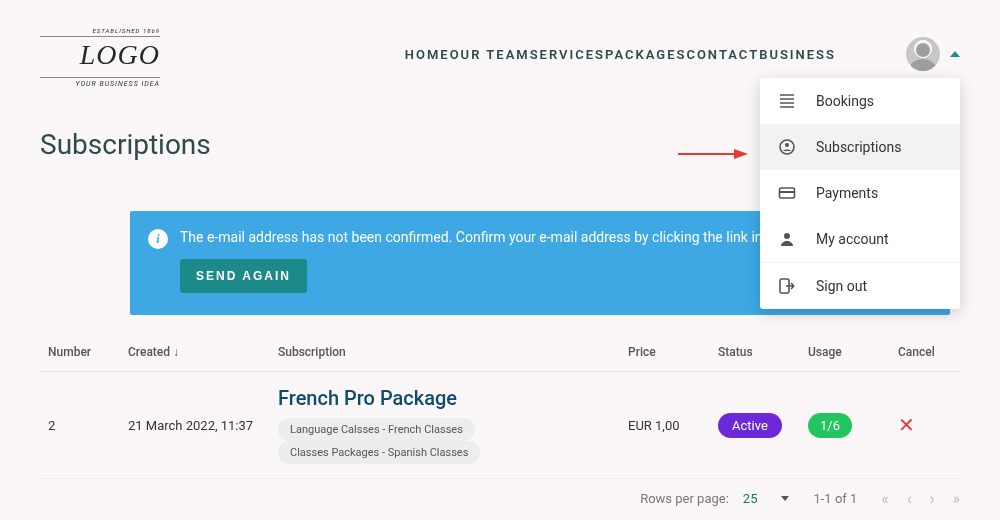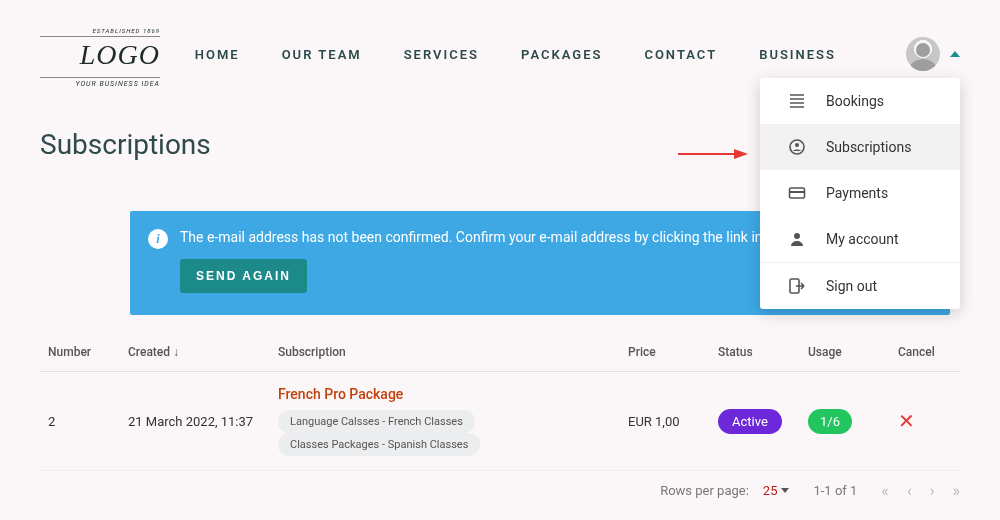--- a/index.html
+++ b/index.html
@@ -22,21 +22,21 @@
   .logo-box {
     text-align: right;
     color: #1d2b2b;
     width: 120px;
     font-style: italic;
   }
   .logo-est { font-size: 6px; letter-spacing: 1px; border-bottom: 1px solid #888; padding-bottom: 2px; margin-bottom: 2px; display:inline-block; width:100%; }
   .logo-main { font-family: Georgia, serif; font-size: 28px; letter-spacing: 1px; font-weight:400; }
   .logo-sub { font-size: 7px; letter-spacing: 1px; border-top: 1px solid #888; padding-top: 2px; margin-top: 2px; display:inline-block; width:100%; }
 
-  .nav { display: flex; gap: 42px; margin-left: auto; }
+  .nav { display: flex; margin-left: auto; }
   .nav a { text-decoration: none; color: #2c4a4a; font-size: 13px; letter-spacing: 2px; font-weight: 600; cursor:pointer; }
 
   .avatar-group { display:flex; align-items:center; gap:10px; margin-left: 40px; }
   .avatar {
     width: 34px; height: 34px; border-radius: 50%;
     background: radial-gradient(circle at 50% 35%, #f5f5f5 9px, #c7c7c7 9px);
     position: relative;
     overflow:hidden;
   }
   .avatar::before{ content:""; position:absolute; top:6px; left:10px; width:14px; height:14px; border-radius:50%; background:#9e9e9e; }
@@ -57,21 +57,21 @@
     top: 78px; right: 40px;
     width: 200px;
     background: #fff;
     border-radius: 3px;
     box-shadow: 0 4px 16px rgba(0,0,0,0.18);
     z-index: 50;
     overflow:hidden;
   }
   .dropdown-item {
     display:flex; align-items:center;
-    padding: 14px 28px;
+    padding: 14px 18px;
     gap: 20px;
     font-size: 14px;
     color: #333;
     cursor:pointer;
   }
   .dropdown-item.selected { background: #f2f2f2; }
   .dropdown-item + .dropdown-item { border-top: 0; }
   .dropdown-divider { height:1px; background:#eee; margin:0; }
   .dd-icon { width:18px; height:18px; display:flex; align-items:center; justify-content:center; color:#555; }
 
@@ -111,38 +111,38 @@
   }
 
   
   .table-wrap { margin: 18px 40px 0 40px; }
   table { width:100%; border-collapse:collapse; font-size:13px; }
   thead th {
     text-align:left; color:#555; font-weight:500; font-size:12px;
     padding: 12px 8px; border-bottom:1px solid #e0e0e0;
   }
   tbody td { padding: 14px 8px; border-bottom:1px solid #eee; vertical-align:middle; color:#333; }
-  .sub-title { font-weight:500; color:#c2410c; margin-bottom:8px; font-size:14px; }
+  .sub-title { font-weight:500; color:#0c4a6e; margin-bottom:8px; font-size:20px; }
   .chip {
     display:inline-block; background:#ecedef; color:#555;
     padding:5px 12px; border-radius:14px; font-size:11px; margin-right:6px;
   }
   .badge-active { background:#6d28d9; color:#fff; padding:5px 14px; border-radius:14px; font-size:13px; }
   .badge-usage  { background:#22c55e; color:#fff; padding:5px 12px; border-radius:14px; font-size:13px; }
   .sort-arrow { font-size:12px; }
   .cancel-x { color:#e53935; font-size:20px; font-weight:400; cursor:pointer; text-align:center; }
 
   
   .pager {
     display:flex; justify-content:flex-end; align-items:center;
     gap: 24px; padding: 10px 40px 0 0;
     color:#777; font-size:13px;
   }
   .rpp { display:flex; align-items:center; gap:14px; }
-  .rpp-select { display:flex; align-items:center; gap:4px; color:#b91c1c; cursor:pointer; }
+  .rpp-select { display:flex; align-items:center; gap:24px; color:#0f766e; cursor:pointer; }
   .caret-dn { width:0;height:0;border-left:4px solid transparent;border-right:4px solid transparent;border-top:5px solid #555; }
   .page-btns { display:flex; gap:18px; color:#bbb; }
   .page-btns span { cursor:pointer; font-size:16px; }
 
   th.center, td.center { text-align:left; }
 </style>
 </head>
 <body>
 
 <div class="header">

